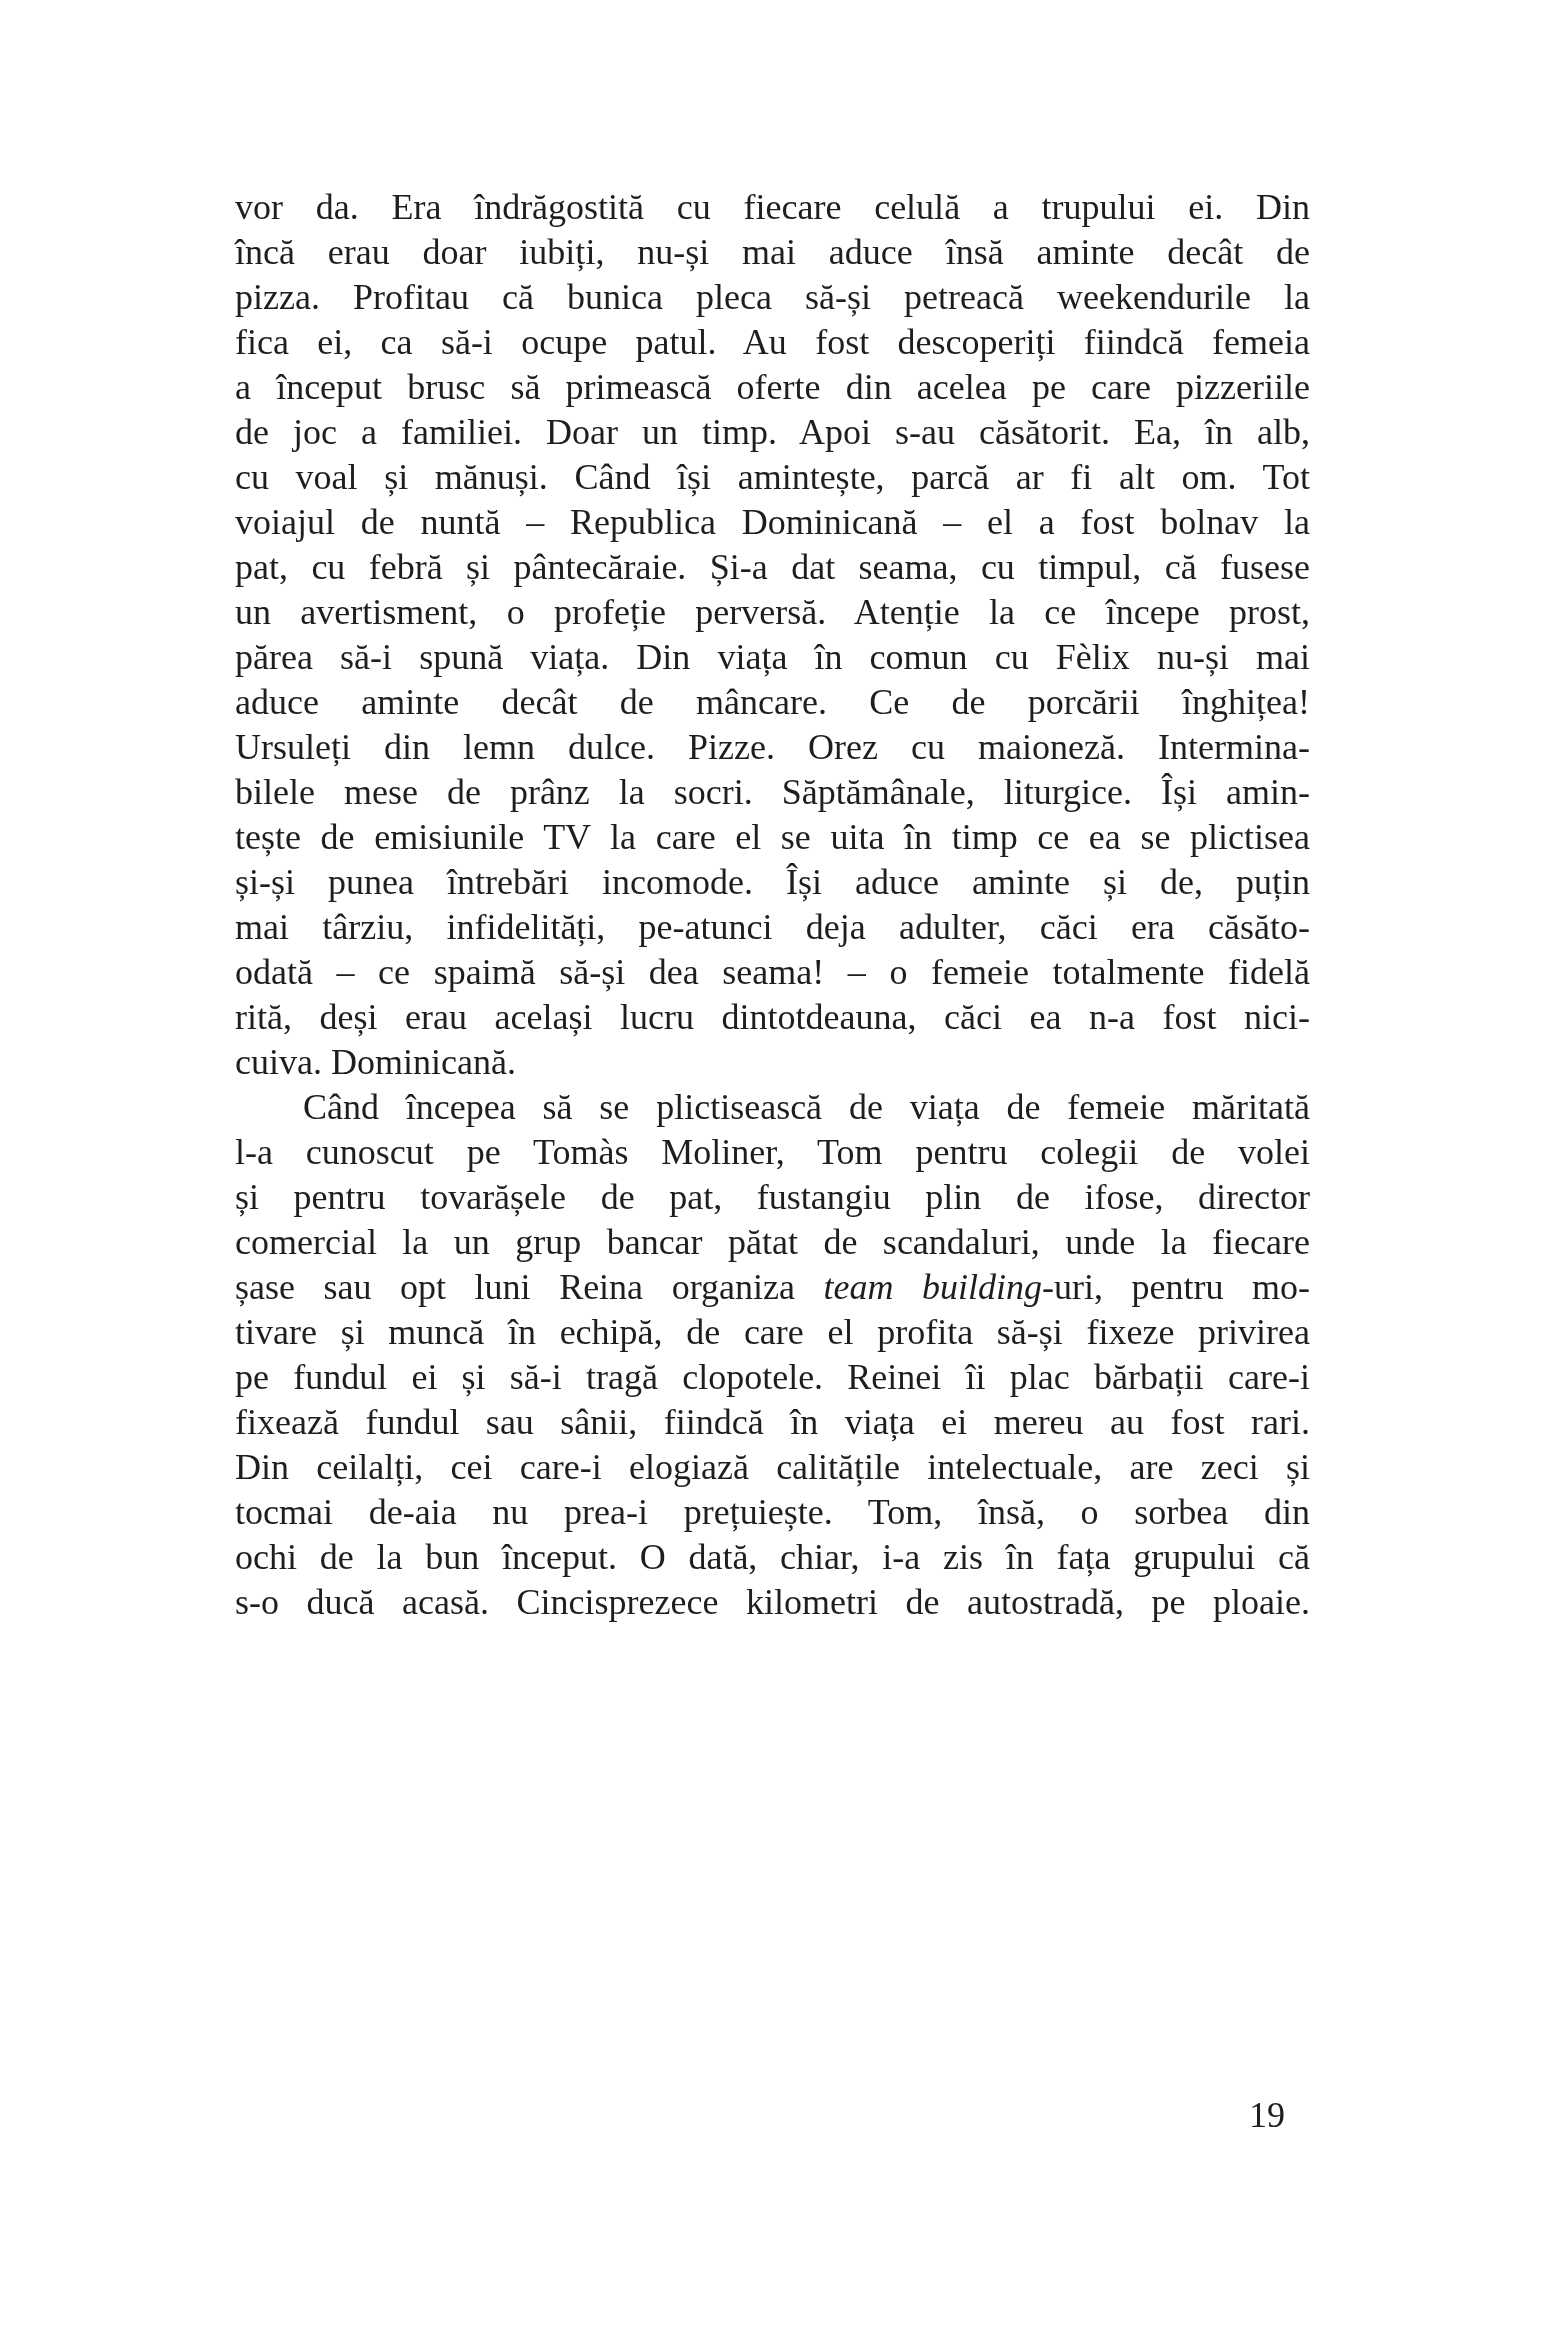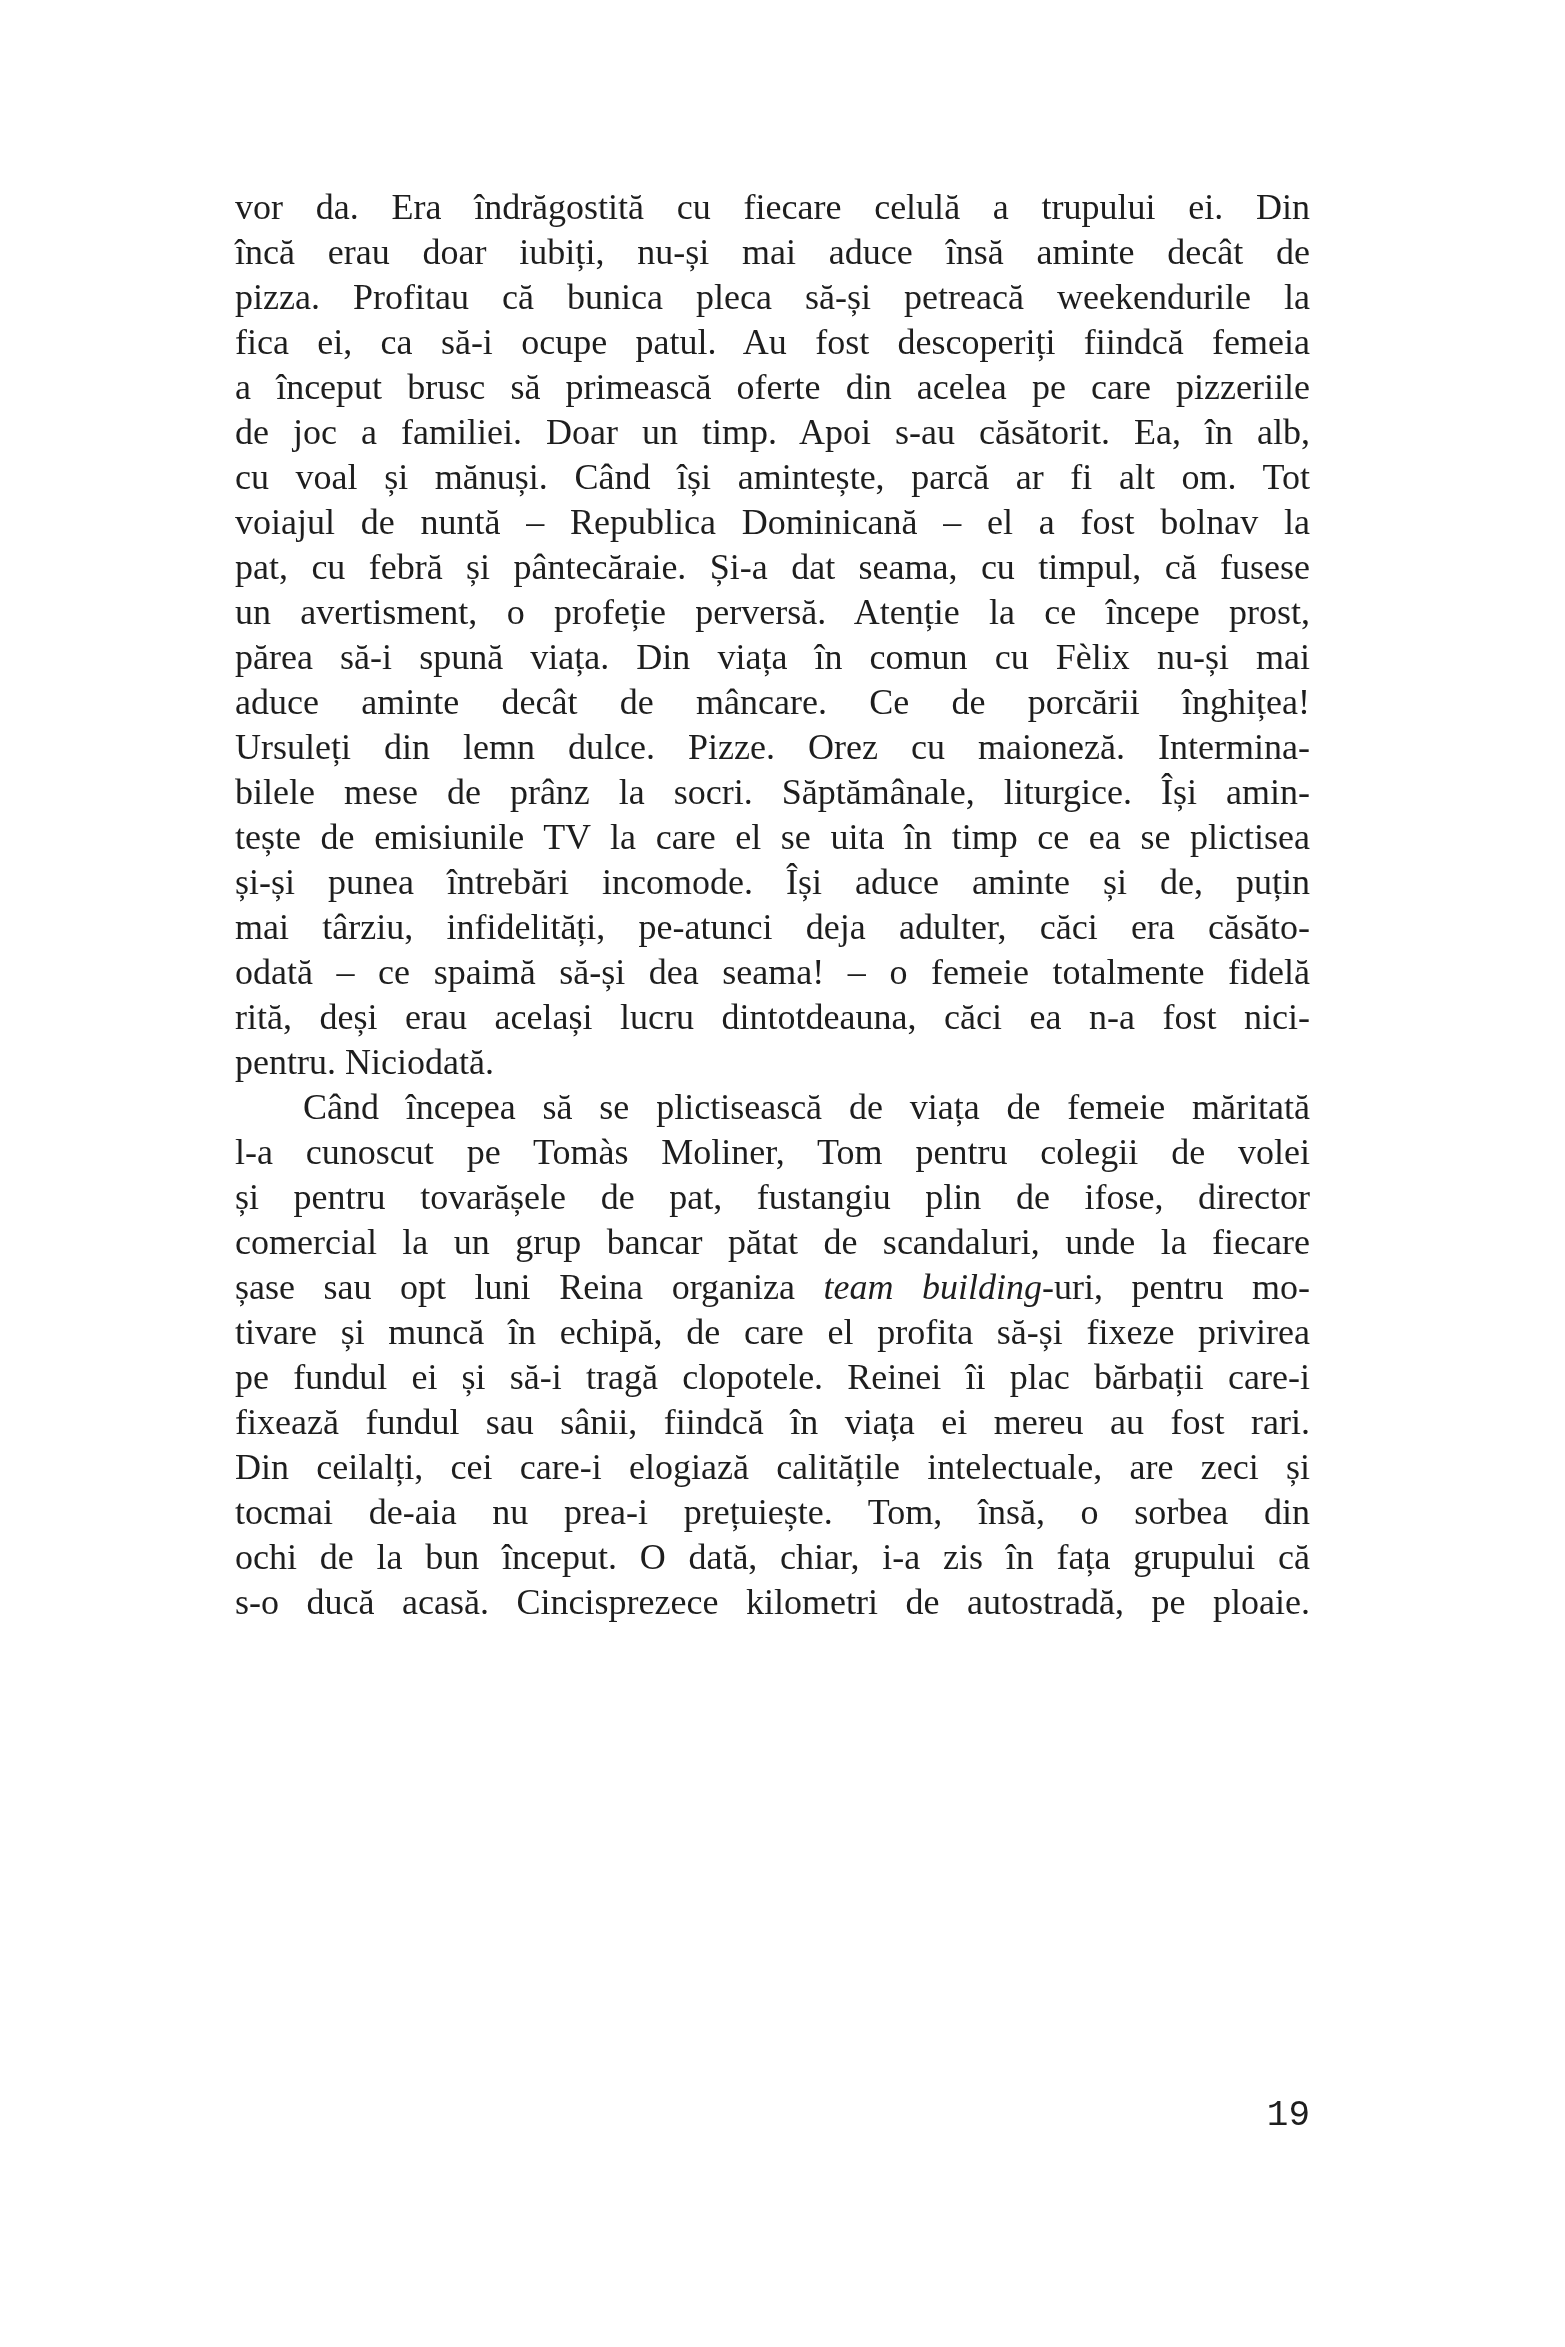--- a/index.html
+++ b/index.html
@@ -48,22 +48,22 @@
       width: 100%;
       text-align: justify;
       text-align-last: justify;
     }
     .line.last .line-inner { text-align-last: left; }
     .page-number {
       position: absolute;
       left: 1249px;
       top: 2093px;
       width: 61px;
-      text-align: right;
-      font-family: Liberation Mono, monospace;
+      text-align: left;
+      font-family: Liberation Serif, serif;
       font-size: 36px;
       line-height: 45px;
       color: #1e1e1e;
     }
   </style>
 </head>
 <body>
 
 <div class="page">
   <div class="para">
@@ -79,21 +79,21 @@
     <span class="line"><span class="line-inner">un avertisment, o profeție perversă. Atenție la ce începe prost,</span></span>
     <span class="line"><span class="line-inner">părea să-i spună viața. Din viața în comun cu Fèlix nu-și mai</span></span>
     <span class="line"><span class="line-inner">aduce aminte decât de mâncare. Ce de porcării înghițea!</span></span>
     <span class="line"><span class="line-inner">Ursuleți din lemn dulce. Pizze. Orez cu maioneză. Intermina-</span></span>
     <span class="line"><span class="line-inner">bilele mese de prânz la socri. Săptămânale, liturgice. Își amin-</span></span>
     <span class="line"><span class="line-inner">tește de emisiunile TV la care el se uita în timp ce ea se plictisea</span></span>
     <span class="line"><span class="line-inner">și-și punea întrebări incomode. Își aduce aminte și de, puțin</span></span>
     <span class="line"><span class="line-inner">mai târziu, infidelități, pe-atunci deja adulter, căci era căsăto-</span></span>
     <span class="line"><span class="line-inner">odată – ce spaimă să-și dea seama! – o femeie totalmente fidelă</span></span>
     <span class="line"><span class="line-inner">rită, deși erau același lucru dintotdeauna, căci ea n-a fost nici-</span></span>
-    <span class="line last"><span class="line-inner">pentru. Niciodată.</span></span>
+    <span class="line last"><span class="line-inner">cuiva. Dominicană.</span></span>
   </div>
 
   <div class="para">
     <span class="line indent"><span class="line-inner">Când începea să se plictisească de viața de femeie măritată</span></span>
     <span class="line"><span class="line-inner">l-a cunoscut pe Tomàs Moliner, Tom pentru colegii de volei</span></span>
     <span class="line"><span class="line-inner">și pentru tovarășele de pat, fustangiu plin de ifose, director</span></span>
     <span class="line"><span class="line-inner">comercial la un grup bancar pătat de scandaluri, unde la fiecare</span></span>
     <span class="line"><span class="line-inner"><span>șase sau opt luni Reina organiza </span><span class="it">team building</span><span>-uri, pentru mo-</span></span></span>
     <span class="line"><span class="line-inner">tivare și muncă în echipă, de care el profita să-și fixeze privirea</span></span>
     <span class="line"><span class="line-inner">pe fundul ei și să-i tragă clopotele. Reinei îi plac bărbații care-i</span></span>

